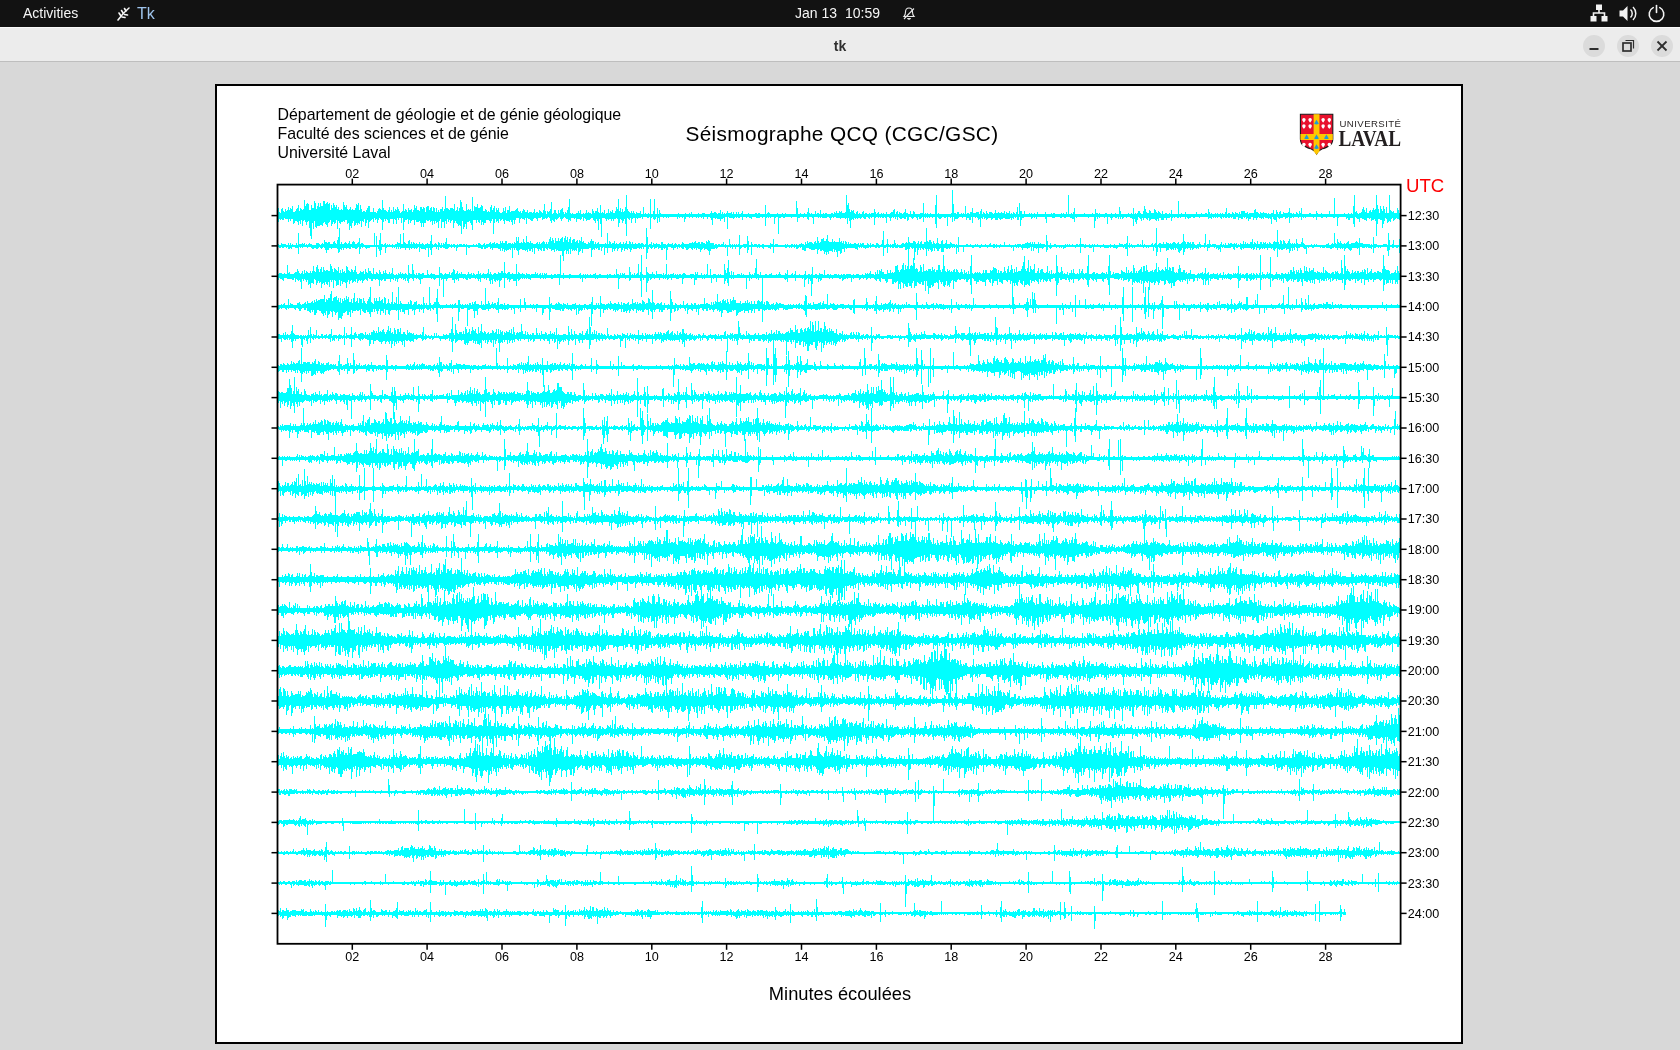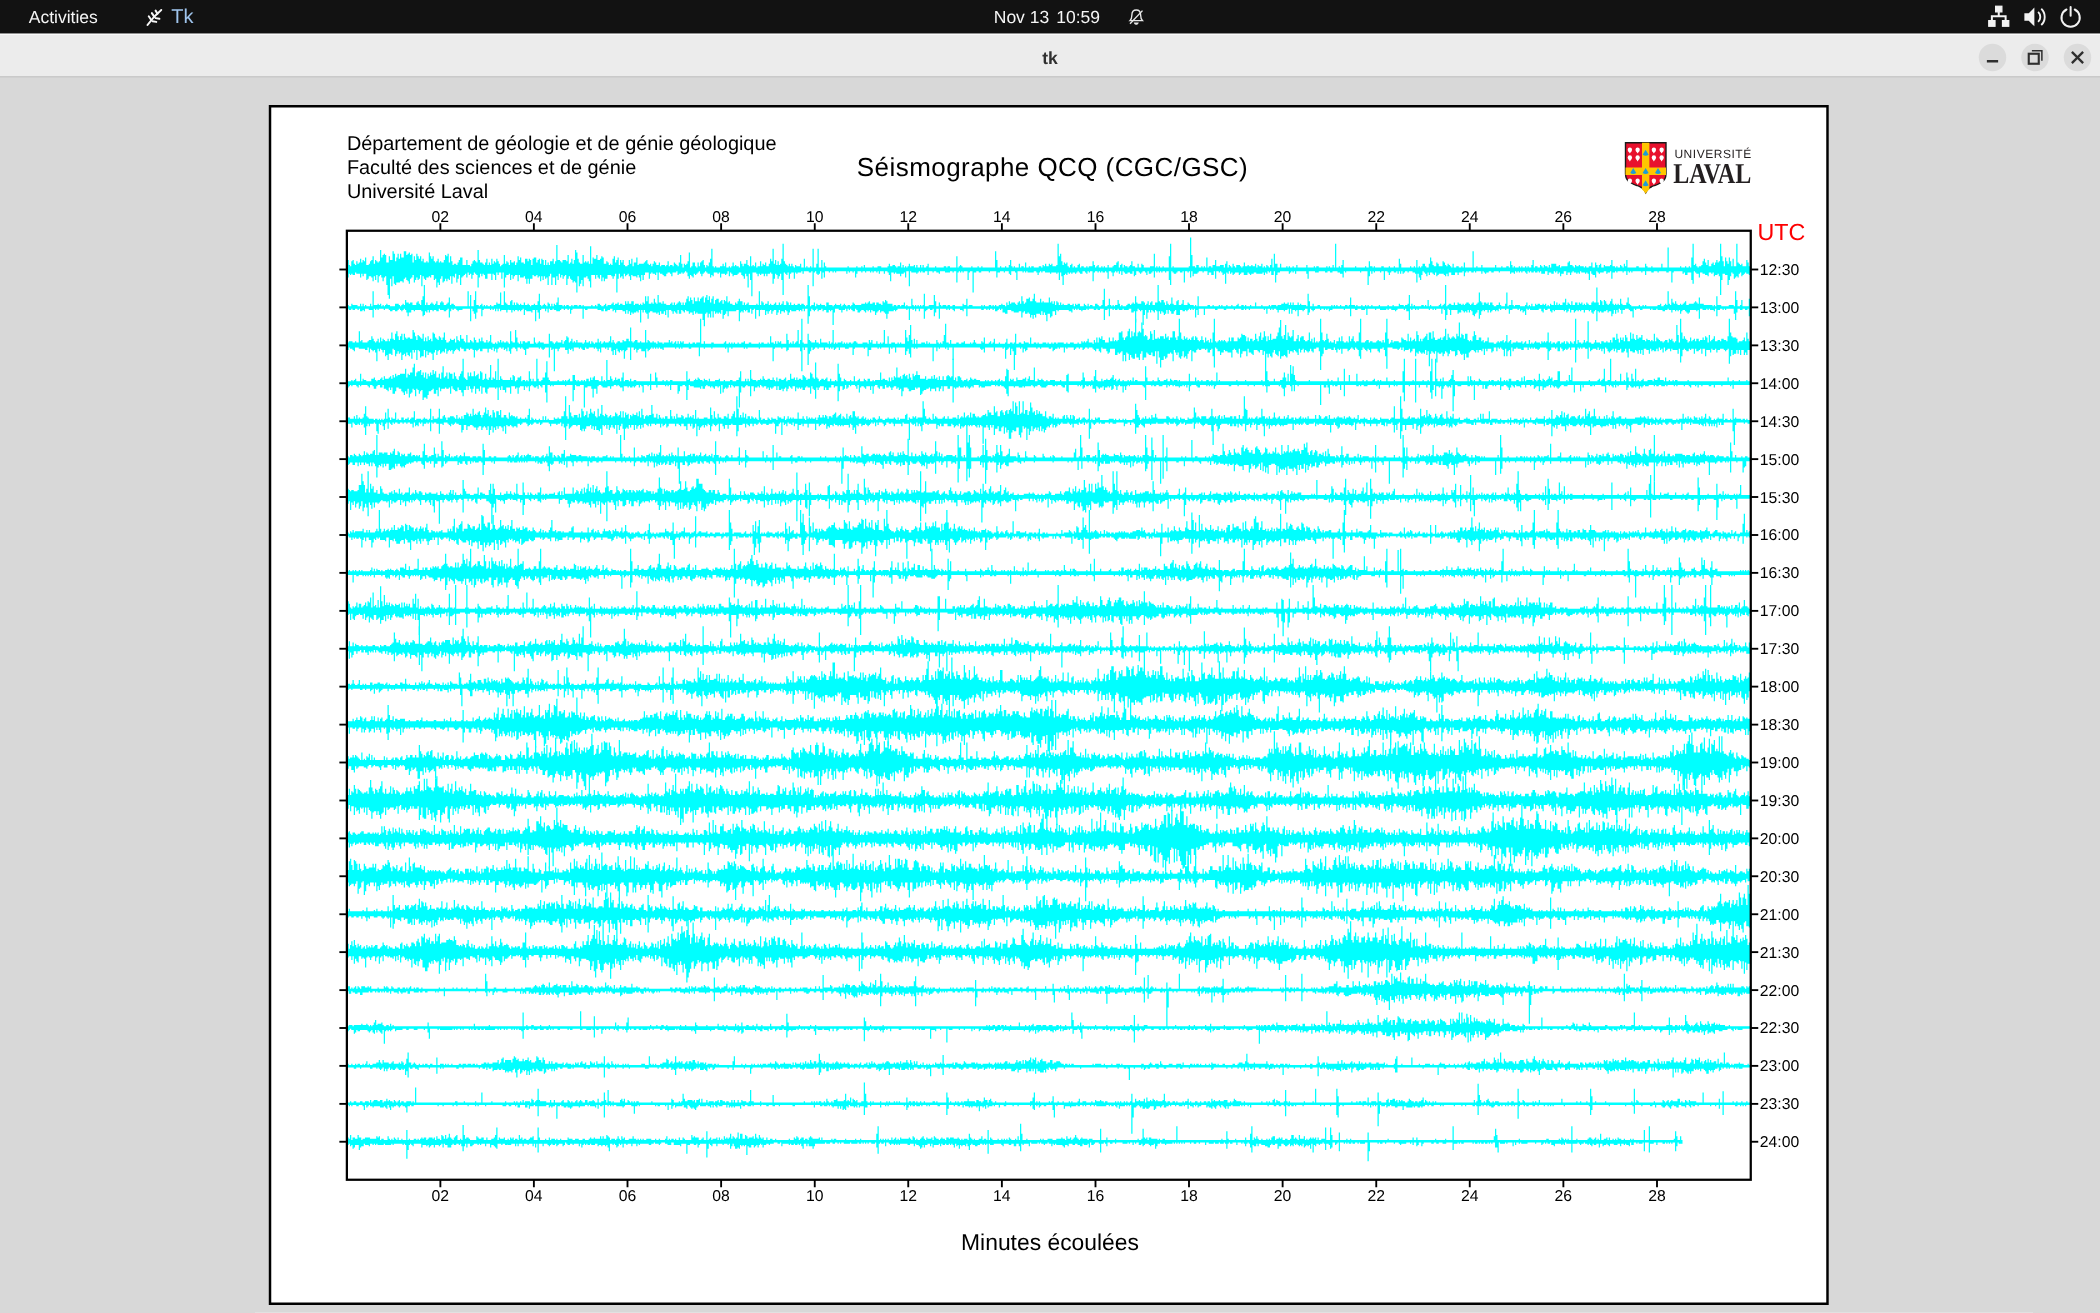--- a/index.html
+++ b/index.html
@@ -15,21 +15,21 @@
 <div id="topbar">
  <div class="tb" style="left:23px">Activities</div>
  <svg style="position:absolute;left:114px;top:4px" width="20" height="20" viewBox="0 0 20 20">
   <g stroke="#f6f6f6" stroke-width="1.6" fill="none" stroke-linecap="round">
    <path d="M4 16 Q9 9 15 4"></path>
         <path d="M7 12 L5 9 M9.5 9.5 L7.5 6.5 M12 7 L10.5 4.5"></path>
    <path d="M8 13 L11 13.5 M10.5 10.5 L13.5 11"></path>
   </g>
     </svg>
  <div style="position:absolute;top:4px;left:137px;color:#9fc4ec;font-size:16px;line-height:19px;font-family:'Liberation Sans',sans-serif;">Tk</div>
- <div class="tb" style="left:795px">Nov 13</div>
+ <div class="tb" style="left:795px">Jan 13</div>
  <div class="tb" style="left:845px">10:59</div>
  <svg style="position:absolute;left:901px;top:6px" width="16" height="16" viewBox="0 0 16 16">
   <g stroke="#e8e8e8" stroke-width="1.1" fill="none">
    <path d="M8 2 q3.5 0 3.5 4 q0 3 1.5 4.5 h-10 q1.5 -1.5 1.5 -4.5 q0 -4 3.5 -4 Z"></path>
    <path d="M6.8 12.5 a1.3 1.3 0 0 0 2.4 0 Z" fill="#e8e8e8"></path>
    <line x1="3" y1="13" x2="13" y2="2.5"></line>
   </g>
     </svg>
  <svg style="position:absolute;left:1590px;top:4px" width="18" height="19" viewBox="0 0 18 19">
   <g fill="#f2f2f2" stroke="#f2f2f2">

